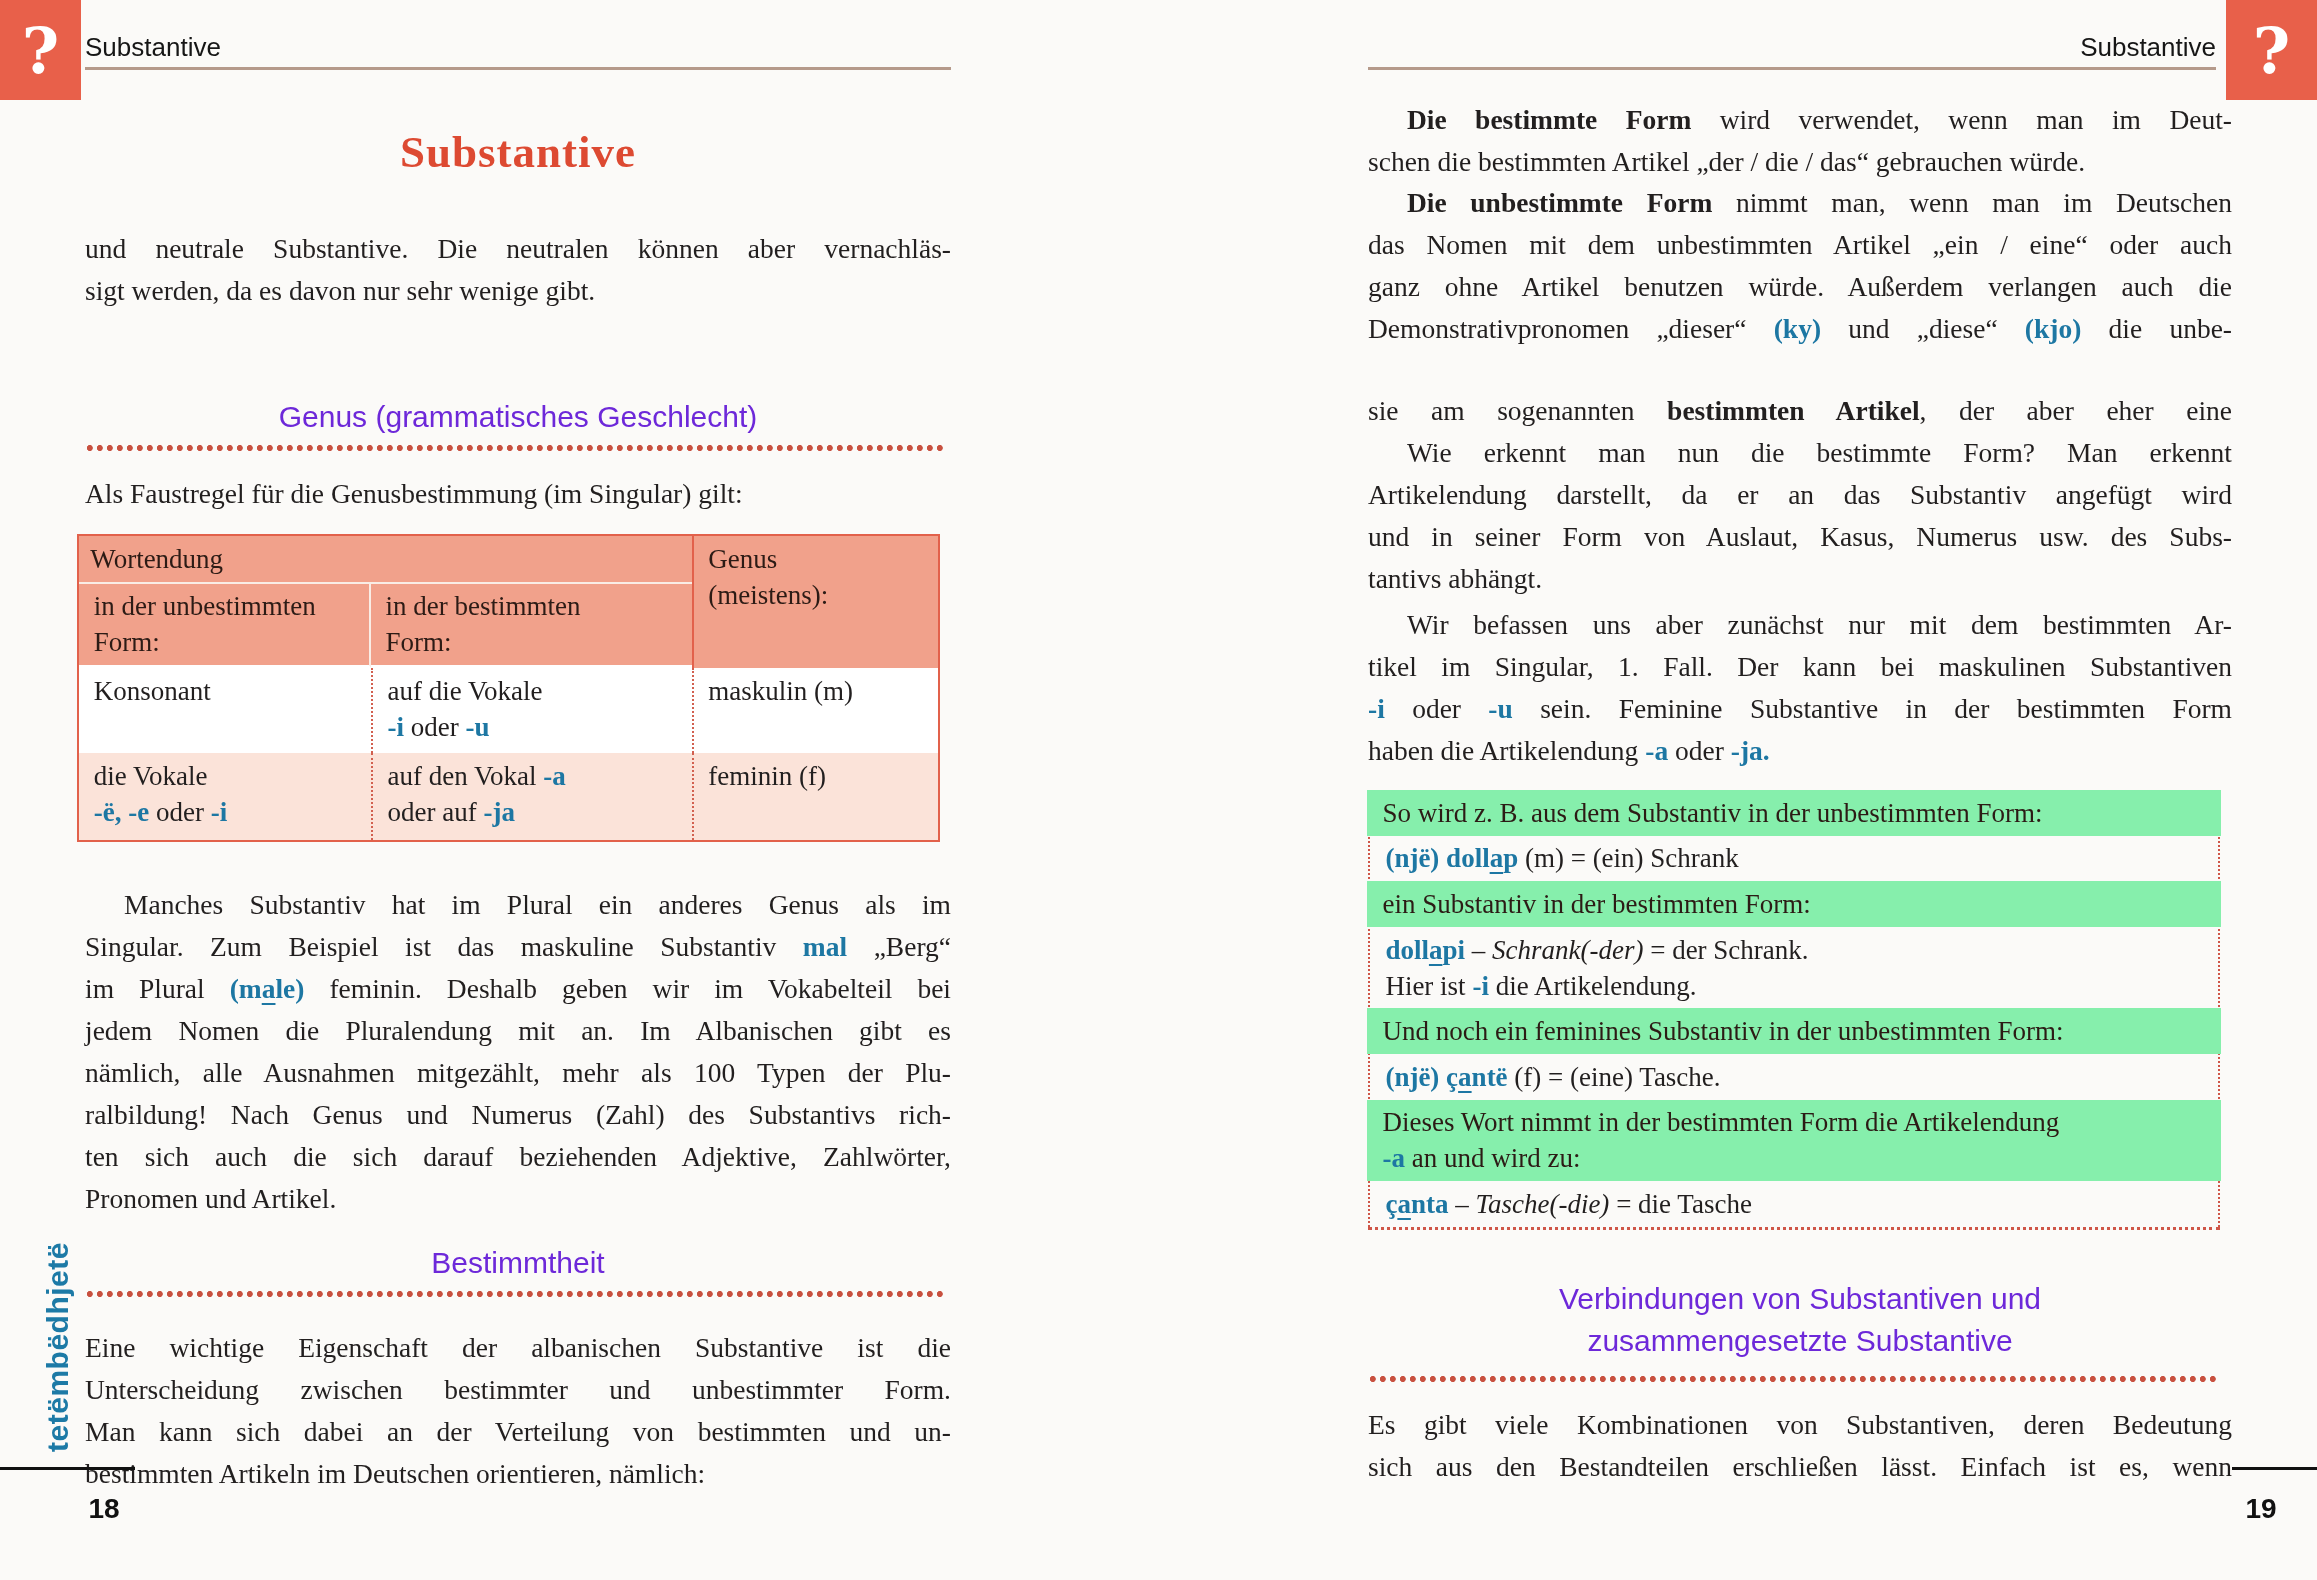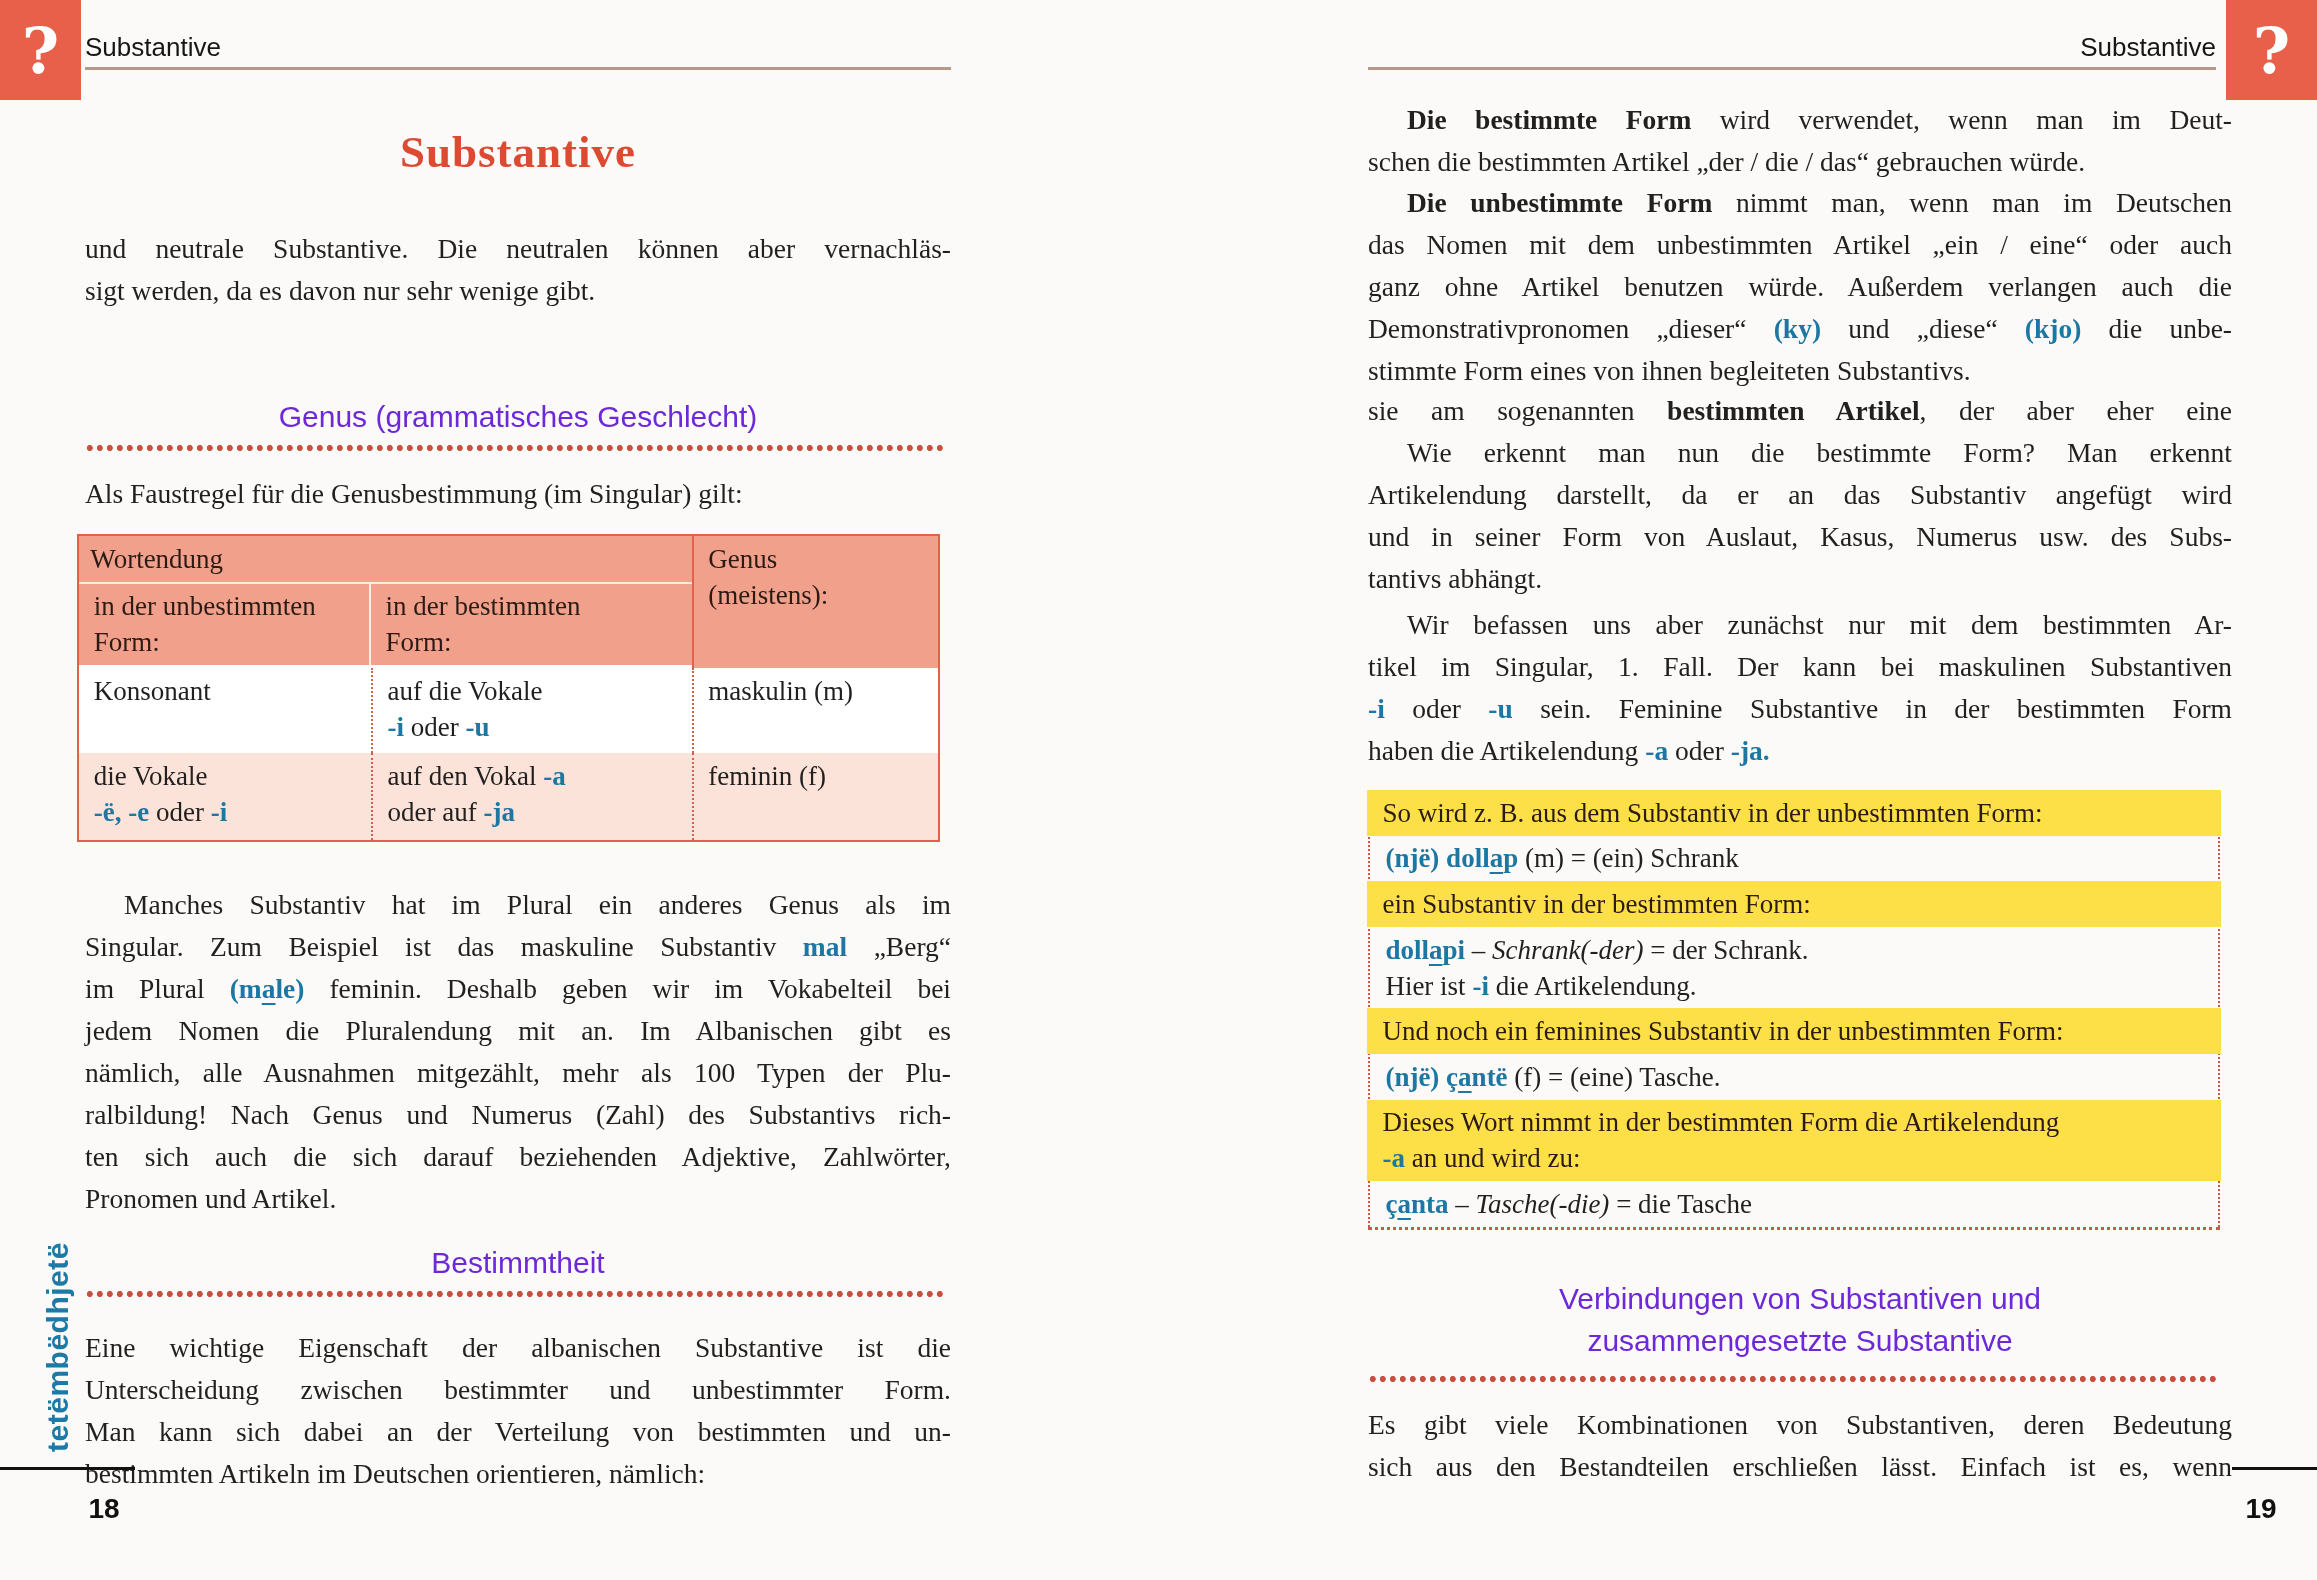--- a/index.html
+++ b/index.html
@@ -42,21 +42,21 @@
   .gtable .c-genus{border-left:2.9px solid #e2614b;}
   .gtable .c-sub1{border-right:2.9px solid #f9ede6;}
   .gtable .hrow2 td{border-bottom:3.9px solid #ffffff;}
   .gtable .dotl{border-left:2.9px dotted #d2604f;margin-top:24px;}
   .gtable .alt{background:#fbe3d9;}
   
   #example-box{position:absolute;top:790px;left:0;width:848px;
                border-left:2.9px dotted #cf5648;border-right:2.9px dotted #cf5648;border-bottom:3.9px dotted #cf5648;
                font-size:27px;}
   .brow{padding:4.8px 15.4px;line-height:36px;}
-  .brow.bh{background:#fde047;color:#2c1b15;margin:0 -2.9px;}
+  .brow.bh{background:#86efac;color:#2c1b15;margin:0 -2.9px;}
   .brow .tl{text-align:left;text-align-last:left;}
   
   .qbox{position:absolute;top:0;height:100px;background:#e8604a;}
   #qbox-left{left:0;width:81px;}
   #qbox-right{left:2226px;width:91px;}
   .qmark{position:absolute;left:0;top:0;width:100%;height:100%;display:flex;align-items:center;justify-content:center;
          color:#ffffff;font-family:"DejaVu Serif",serif;font-weight:bold;font-size:64px;}
   .sideword{position:absolute;white-space:nowrap;font-family:"Liberation Sans",sans-serif;
             font-weight:bold;font-size:30px;color:#1d7aa6;letter-spacing:0.5px;}
   #sideword-left{left:58px;top:1347px;transform:translate(-50%,-50%) rotate(-90deg);}
@@ -181,21 +181,20 @@
 
     <div class="flow" style="top:99px;">
         <div class="tl ind"><span class="bd">Die bestimmte Form</span><span> wird verwendet, wenn man im Deut-</span></div>
         <div class="tl fin">schen die bestimmten Artikel „der / die / das“ gebrauchen würde.</div>
       </div>
     <div class="flow" style="top:182px;">
         <div class="tl ind"><span class="bd">Die unbestimmte Form</span><span> nimmt man, wenn man im Deutschen</span></div>
         <div class="tl">das Nomen mit dem unbestimmten Artikel „ein / eine“ oder auch</div>
         <div class="tl">ganz ohne Artikel benutzen würde. Außerdem verlangen auch die</div>
         <div class="tl">Demonstrativpronomen „dieser“ <span class="bd bl">(ky)</span><span> und „diese“ </span><span class="bd bl">(kjo)</span><span> die unbe-</span></div>
-        <div class="tl fin">stimmte Form eines von ihnen begleiteten Substantivs.</div>
       </div>
     <div class="flow" style="top:390px;">
         <div class="tl">sie am sogenannten <span class="bd">bestimmten Artikel</span><span>, der aber eher eine</span></div>
         <div class="tl ind">Wie erkennt man nun die bestimmte Form? Man erkennt</div>
         <div class="tl">Artikelendung darstellt, da er an das Substantiv angefügt wird</div>
         <div class="tl">und in seiner Form von Auslaut, Kasus, Numerus usw. des Subs-</div>
         <div class="tl fin">tantivs abhängt.</div>
       </div>
     <div class="flow" style="top:598px;margin-top:6px;">
         <div class="tl ind">Wir befassen uns aber zunächst nur mit dem bestimmten Ar-</div>

